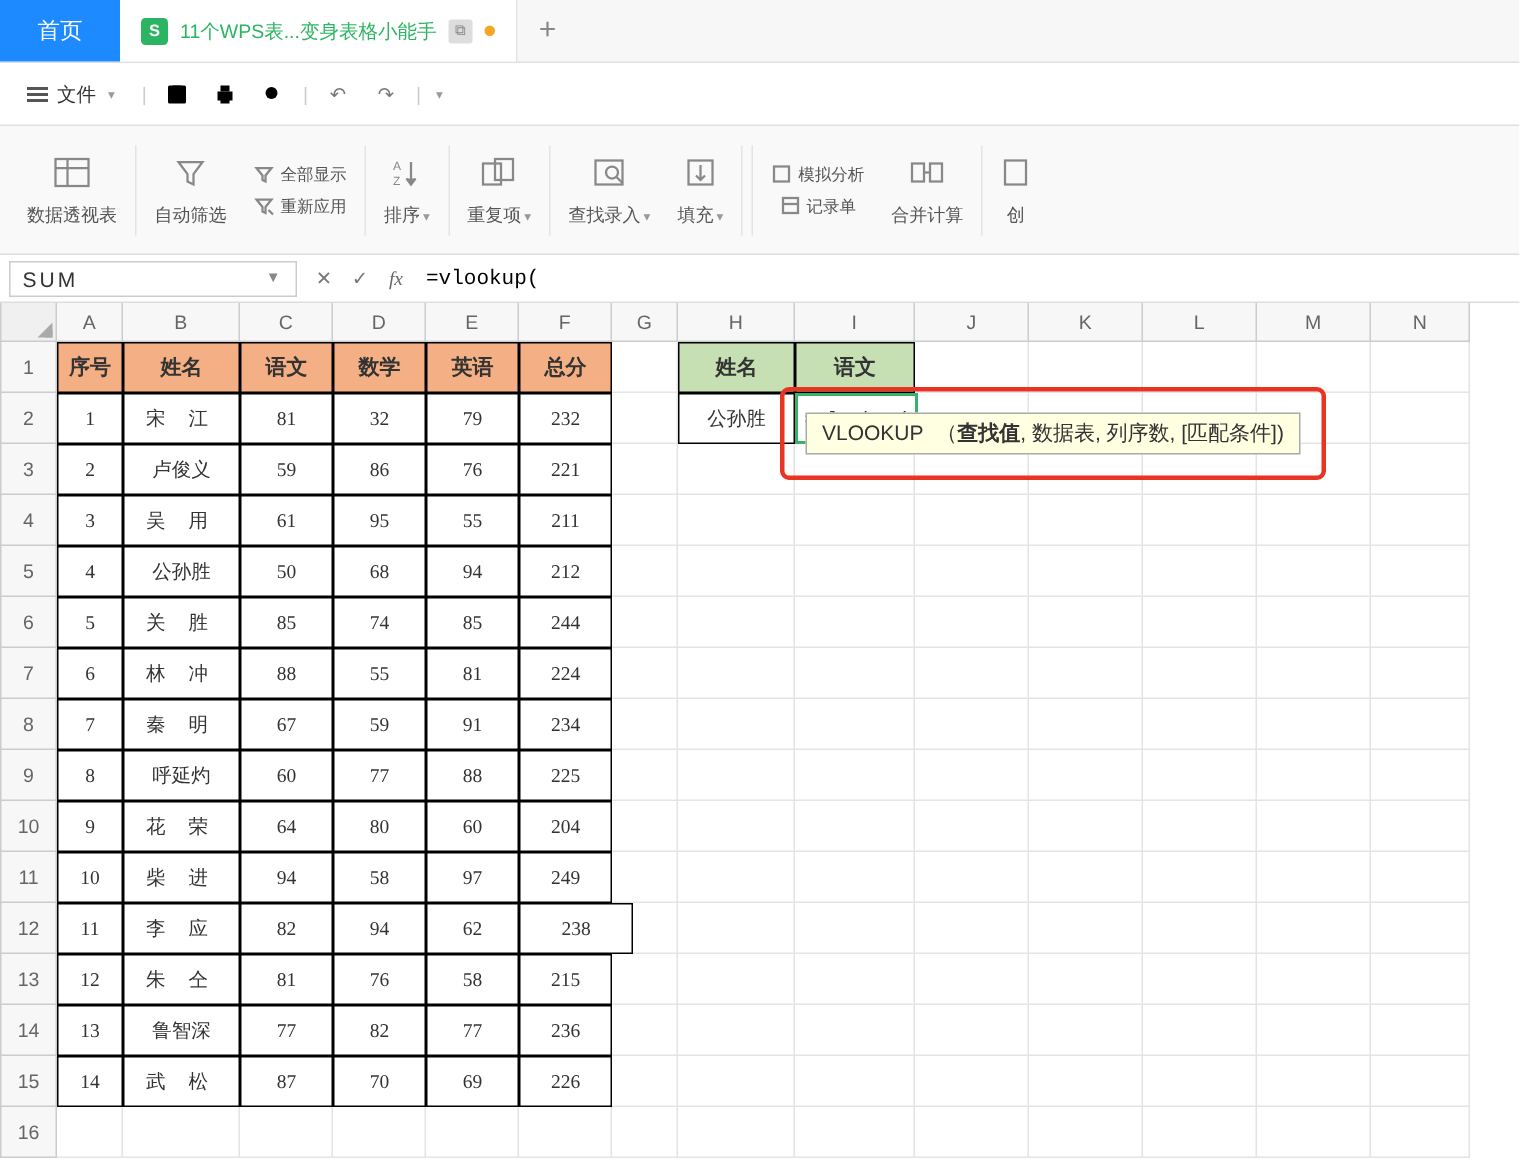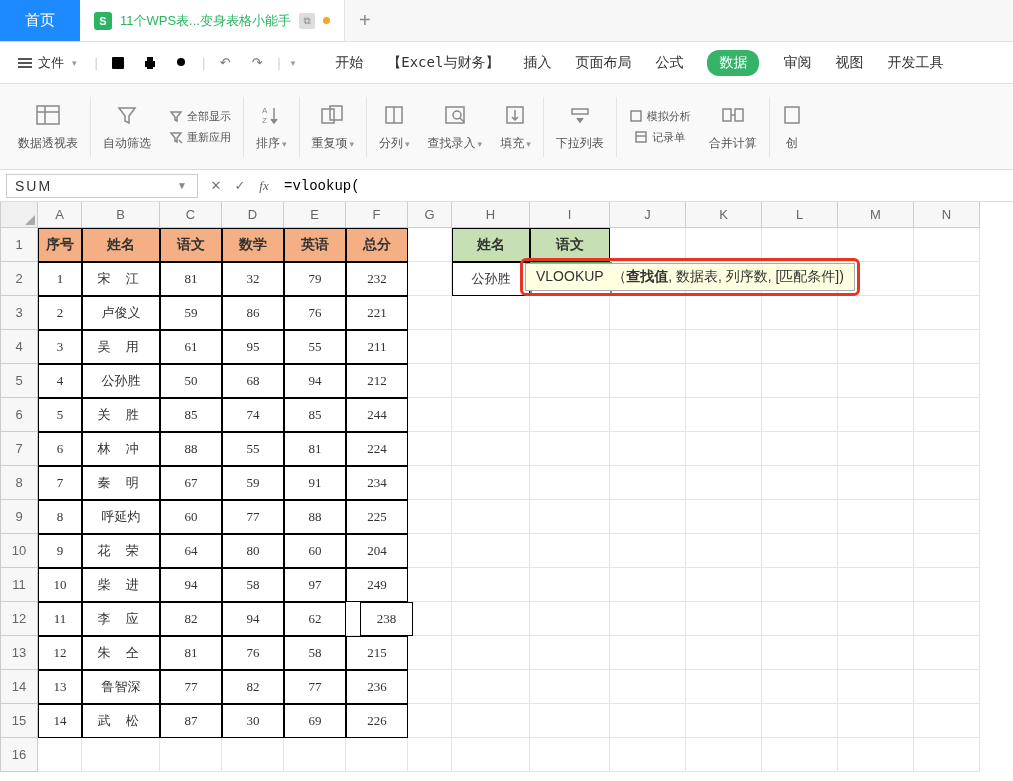--- a/index.html
+++ b/index.html
@@ -57,21 +57,21 @@
 .cells { position: relative; }
 .cell { position: absolute; border-right: 1px solid #e4e4e4; border-bottom: 1px solid #e4e4e4; display: flex; align-items: center; justify-content: center; font-size: 13px; background: #fff; }
 .tbl-hdr { background: #f4b084; font-weight: bold; border: 1px solid #000 !important; font-size: 14px; }
 .tbl-cell { border: 1px solid #000 !important; font-family: "SimSun", serif; }
 .tbl-cell.name { letter-spacing: 6px; }
 .look-hdr { background: #c6e0b4; font-weight: bold; border: 1px solid #000 !important; font-size: 14px; }
 .look-cell { border: 1px solid #000 !important; font-family: "SimSun", serif; }
 .active-cell { border: 2px solid #36b368 !important; text-align: left; justify-content: flex-start; padding-left: 4px; font-family: "Courier New", monospace; background: #fff; z-index: 5; white-space: nowrap; overflow: visible; }
 
 
-.tooltip-frame { position: absolute; border: 3px solid #e93323; border-radius: 6px; padding: 2px; z-index: 20; }
+.tooltip-frame { position: absolute; border: 3px solid #e93323; border-radius: 6px; padding: 14px; z-index: 20; }
 .tooltip { background: #ffffe1; border: 1px solid #aaa; padding: 4px 10px; font-family: "SimSun", monospace; font-size: 14px; }
 .tooltip b { font-weight: bold; }
 </style>
 </head>
 <body>
 
 <div class="titlebar">
   <div class="home-tab">首页</div>
   <div class="doc-tab">
     <span class="sbadge">S</span>
@@ -112,31 +112,20 @@
           <circle cx="7" cy="7" r="4"></circle>
           <line x1="10" y1="10" x2="14" y2="14"></line>
         </svg>
       </span>
     <span class="sep">|</span>
     <span class="icon">↶</span>
     <span class="icon">↷</span>
     <span class="sep">|</span>
     <span class="caret">▾</span>
   </div>
-  <div class="menutabs">
-    <span>开始</span>
-    <span class="bracket">【Excel与财务】</span>
-    <span>插入</span>
-    <span>页面布局</span>
-    <span>公式</span>
-    <span class="active">数据</span>
-    <span>审阅</span>
-    <span>视图</span>
-    <span>开发工具</span>
-  </div>
 </div>
 
 <div class="ribbon">
   <div class="rib-group">
     <span class="ico">
         <svg width="26" height="22" viewBox="0 0 26 22">
           <rect x="2" y="2" width="22" height="18"></rect>
           <line x1="2" y1="8" x2="24" y2="8"></line>
           <line x1="10" y1="2" x2="10" y2="20"></line>
         </svg>
@@ -185,56 +174,38 @@
         <svg width="26" height="22" viewBox="0 0 26 22">
           <rect x="2" y="5" width="12" height="14"></rect>
           <rect x="10" y="2" width="12" height="14"></rect>
         </svg>
       </span>
     <span><span>重复项</span><span class="caret">▾</span></span>
   </div>
   <div class="rib-sep"></div>
   <div class="rib-group">
     <span class="ico">
-        <svg width="22" height="22" viewBox="0 0 22 22">
-          <rect x="3" y="3" width="16" height="16"></rect>
-          <line x1="11" y1="3" x2="11" y2="19"></line>
-        </svg>
-      </span>
-    <span><span>分列</span><span class="caret">▾</span></span>
-  </div>
-  <div class="rib-group">
-    <span class="ico">
         <svg width="24" height="22" viewBox="0 0 24 22">
           <rect x="3" y="3" width="18" height="16"></rect>
           <circle cx="14" cy="11" r="4"></circle>
           <line x1="17" y1="14" x2="21" y2="18"></line>
         </svg>
       </span>
     <span><span>查找录入</span><span class="caret">▾</span></span>
   </div>
   <div class="rib-group">
     <span class="ico">
         <svg width="22" height="22" viewBox="0 0 22 22">
           <rect x="3" y="3" width="16" height="16"></rect>
           <path d="M11 6 L11 16 M8 13 L11 16 L14 13"></path>
         </svg>
       </span>
     <span><span>填充</span><span class="caret">▾</span></span>
   </div>
   <div class="rib-sep"></div>
-  <div class="rib-group">
-    <span class="ico">
-        <svg width="22" height="22" viewBox="0 0 22 22">
-          <rect x="3" y="5" width="16" height="5"></rect>
-          <path d="M8 14 L11 18 L14 14" fill="#888"></path>
-        </svg>
-      </span>
-    <span>下拉列表</span>
-  </div>
   <div class="rib-sep"></div>
   <div class="rib-group stack">
     <div class="row">
         <svg width="14" height="14" viewBox="0 0 14 14">
           <rect x="2" y="2" width="10" height="10"></rect>
         </svg>
         <span>模拟分析</span>
       </div>
     <div class="row">
         <svg width="14" height="14" viewBox="0 0 14 14">
@@ -603,37 +574,37 @@
         <div class="cell tbl-cell name" style="left: 44px; top: 340px; width: 78px; height: 34px;">柴  进</div>
         <div class="cell tbl-cell" style="left: 122px; top: 340px; width: 62px; height: 34px;">94</div>
         <div class="cell tbl-cell" style="left: 184px; top: 340px; width: 62px; height: 34px;">58</div>
         <div class="cell tbl-cell" style="left: 246px; top: 340px; width: 62px; height: 34px;">97</div>
         <div class="cell tbl-cell" style="left: 308px; top: 340px; width: 62px; height: 34px;">249</div>
         <div class="cell tbl-cell" style="left: 0px; top: 374px; width: 44px; height: 34px;">11</div>
         <div class="cell tbl-cell name" style="left: 44px; top: 374px; width: 78px; height: 34px;">李  应</div>
         <div class="cell tbl-cell" style="left: 122px; top: 374px; width: 62px; height: 34px;">82</div>
         <div class="cell tbl-cell" style="left: 184px; top: 374px; width: 62px; height: 34px;">94</div>
         <div class="cell tbl-cell" style="left: 246px; top: 374px; width: 62px; height: 34px;">62</div>
-        <div class="cell tbl-cell" style="left: 308px; top: 374px; width: 53px; height: 34px; margin-left: 14px;">238</div>
+        <div class="cell tbl-cell" style="left: 308px; top: 374px; width: 76px; height: 34px;">238</div>
         <div class="cell tbl-cell" style="left: 0px; top: 408px; width: 44px; height: 34px;">12</div>
         <div class="cell tbl-cell name" style="left: 44px; top: 408px; width: 78px; height: 34px;">朱  仝</div>
         <div class="cell tbl-cell" style="left: 122px; top: 408px; width: 62px; height: 34px;">81</div>
         <div class="cell tbl-cell" style="left: 184px; top: 408px; width: 62px; height: 34px;">76</div>
         <div class="cell tbl-cell" style="left: 246px; top: 408px; width: 62px; height: 34px;">58</div>
         <div class="cell tbl-cell" style="left: 308px; top: 408px; width: 62px; height: 34px;">215</div>
         <div class="cell tbl-cell" style="left: 0px; top: 442px; width: 44px; height: 34px;">13</div>
         <div class="cell tbl-cell" style="left: 44px; top: 442px; width: 78px; height: 34px;">鲁智深</div>
         <div class="cell tbl-cell" style="left: 122px; top: 442px; width: 62px; height: 34px;">77</div>
         <div class="cell tbl-cell" style="left: 184px; top: 442px; width: 62px; height: 34px;">82</div>
         <div class="cell tbl-cell" style="left: 246px; top: 442px; width: 62px; height: 34px;">77</div>
         <div class="cell tbl-cell" style="left: 308px; top: 442px; width: 62px; height: 34px;">236</div>
         <div class="cell tbl-cell" style="left: 0px; top: 476px; width: 44px; height: 34px;">14</div>
         <div class="cell tbl-cell name" style="left: 44px; top: 476px; width: 78px; height: 34px;">武  松</div>
         <div class="cell tbl-cell" style="left: 122px; top: 476px; width: 62px; height: 34px;">87</div>
-        <div class="cell tbl-cell" style="left: 184px; top: 476px; width: 62px; height: 34px;">30</div>
+        <div class="cell tbl-cell" style="left: 184px; top: 476px; width: 62px; height: 34px;">70</div>
         <div class="cell tbl-cell" style="left: 246px; top: 476px; width: 62px; height: 34px;">69</div>
         <div class="cell tbl-cell" style="left: 308px; top: 476px; width: 62px; height: 34px;">226</div>
         <div class="cell look-hdr" style="left: 414px; top: 0px; width: 78px; height: 34px;">姓名</div>
         <div class="cell look-hdr" style="left: 492px; top: 0px; width: 80px; height: 34px;">语文</div>
         <div class="cell look-cell" style="left: 414px; top: 34px; width: 78px; height: 34px;">公孙胜</div>
         <div class="cell active-cell" style="left: 492px; top: 34px; width: 82px; height: 34px;">=vlookup(</div>
       </div>
   </div>
 
   <div class="tooltip-frame" style="left:520px; top:56px;">

